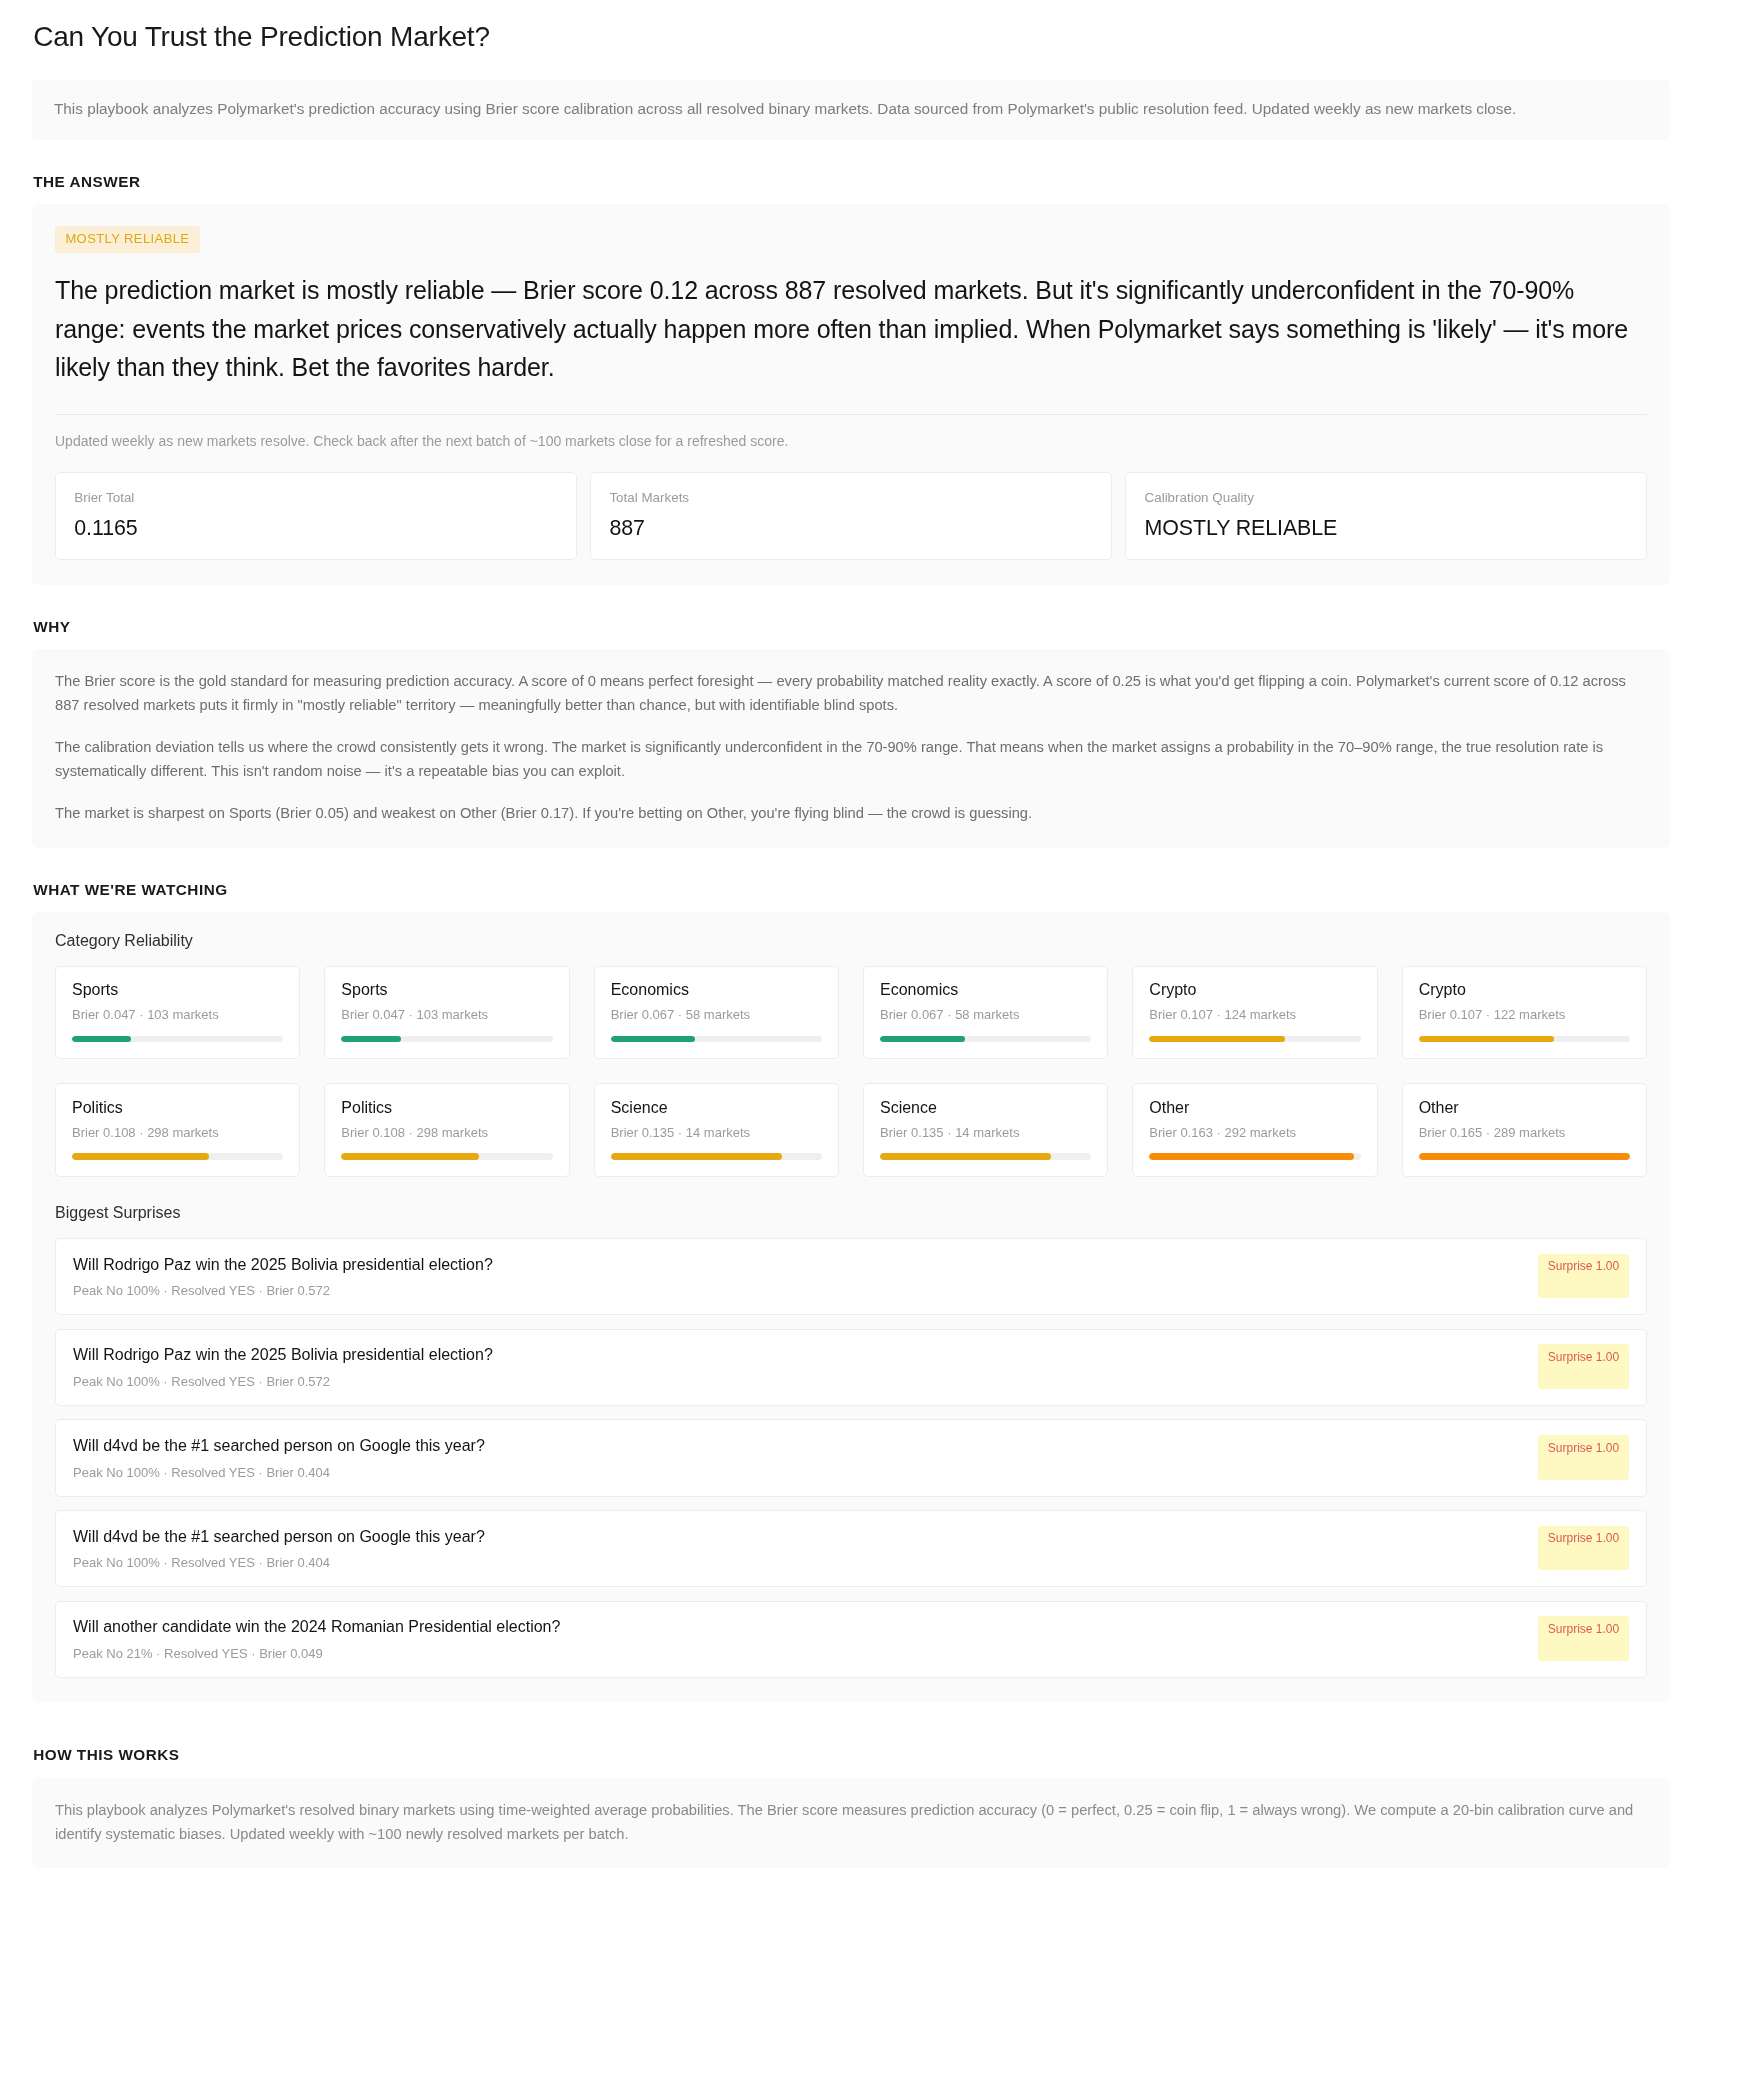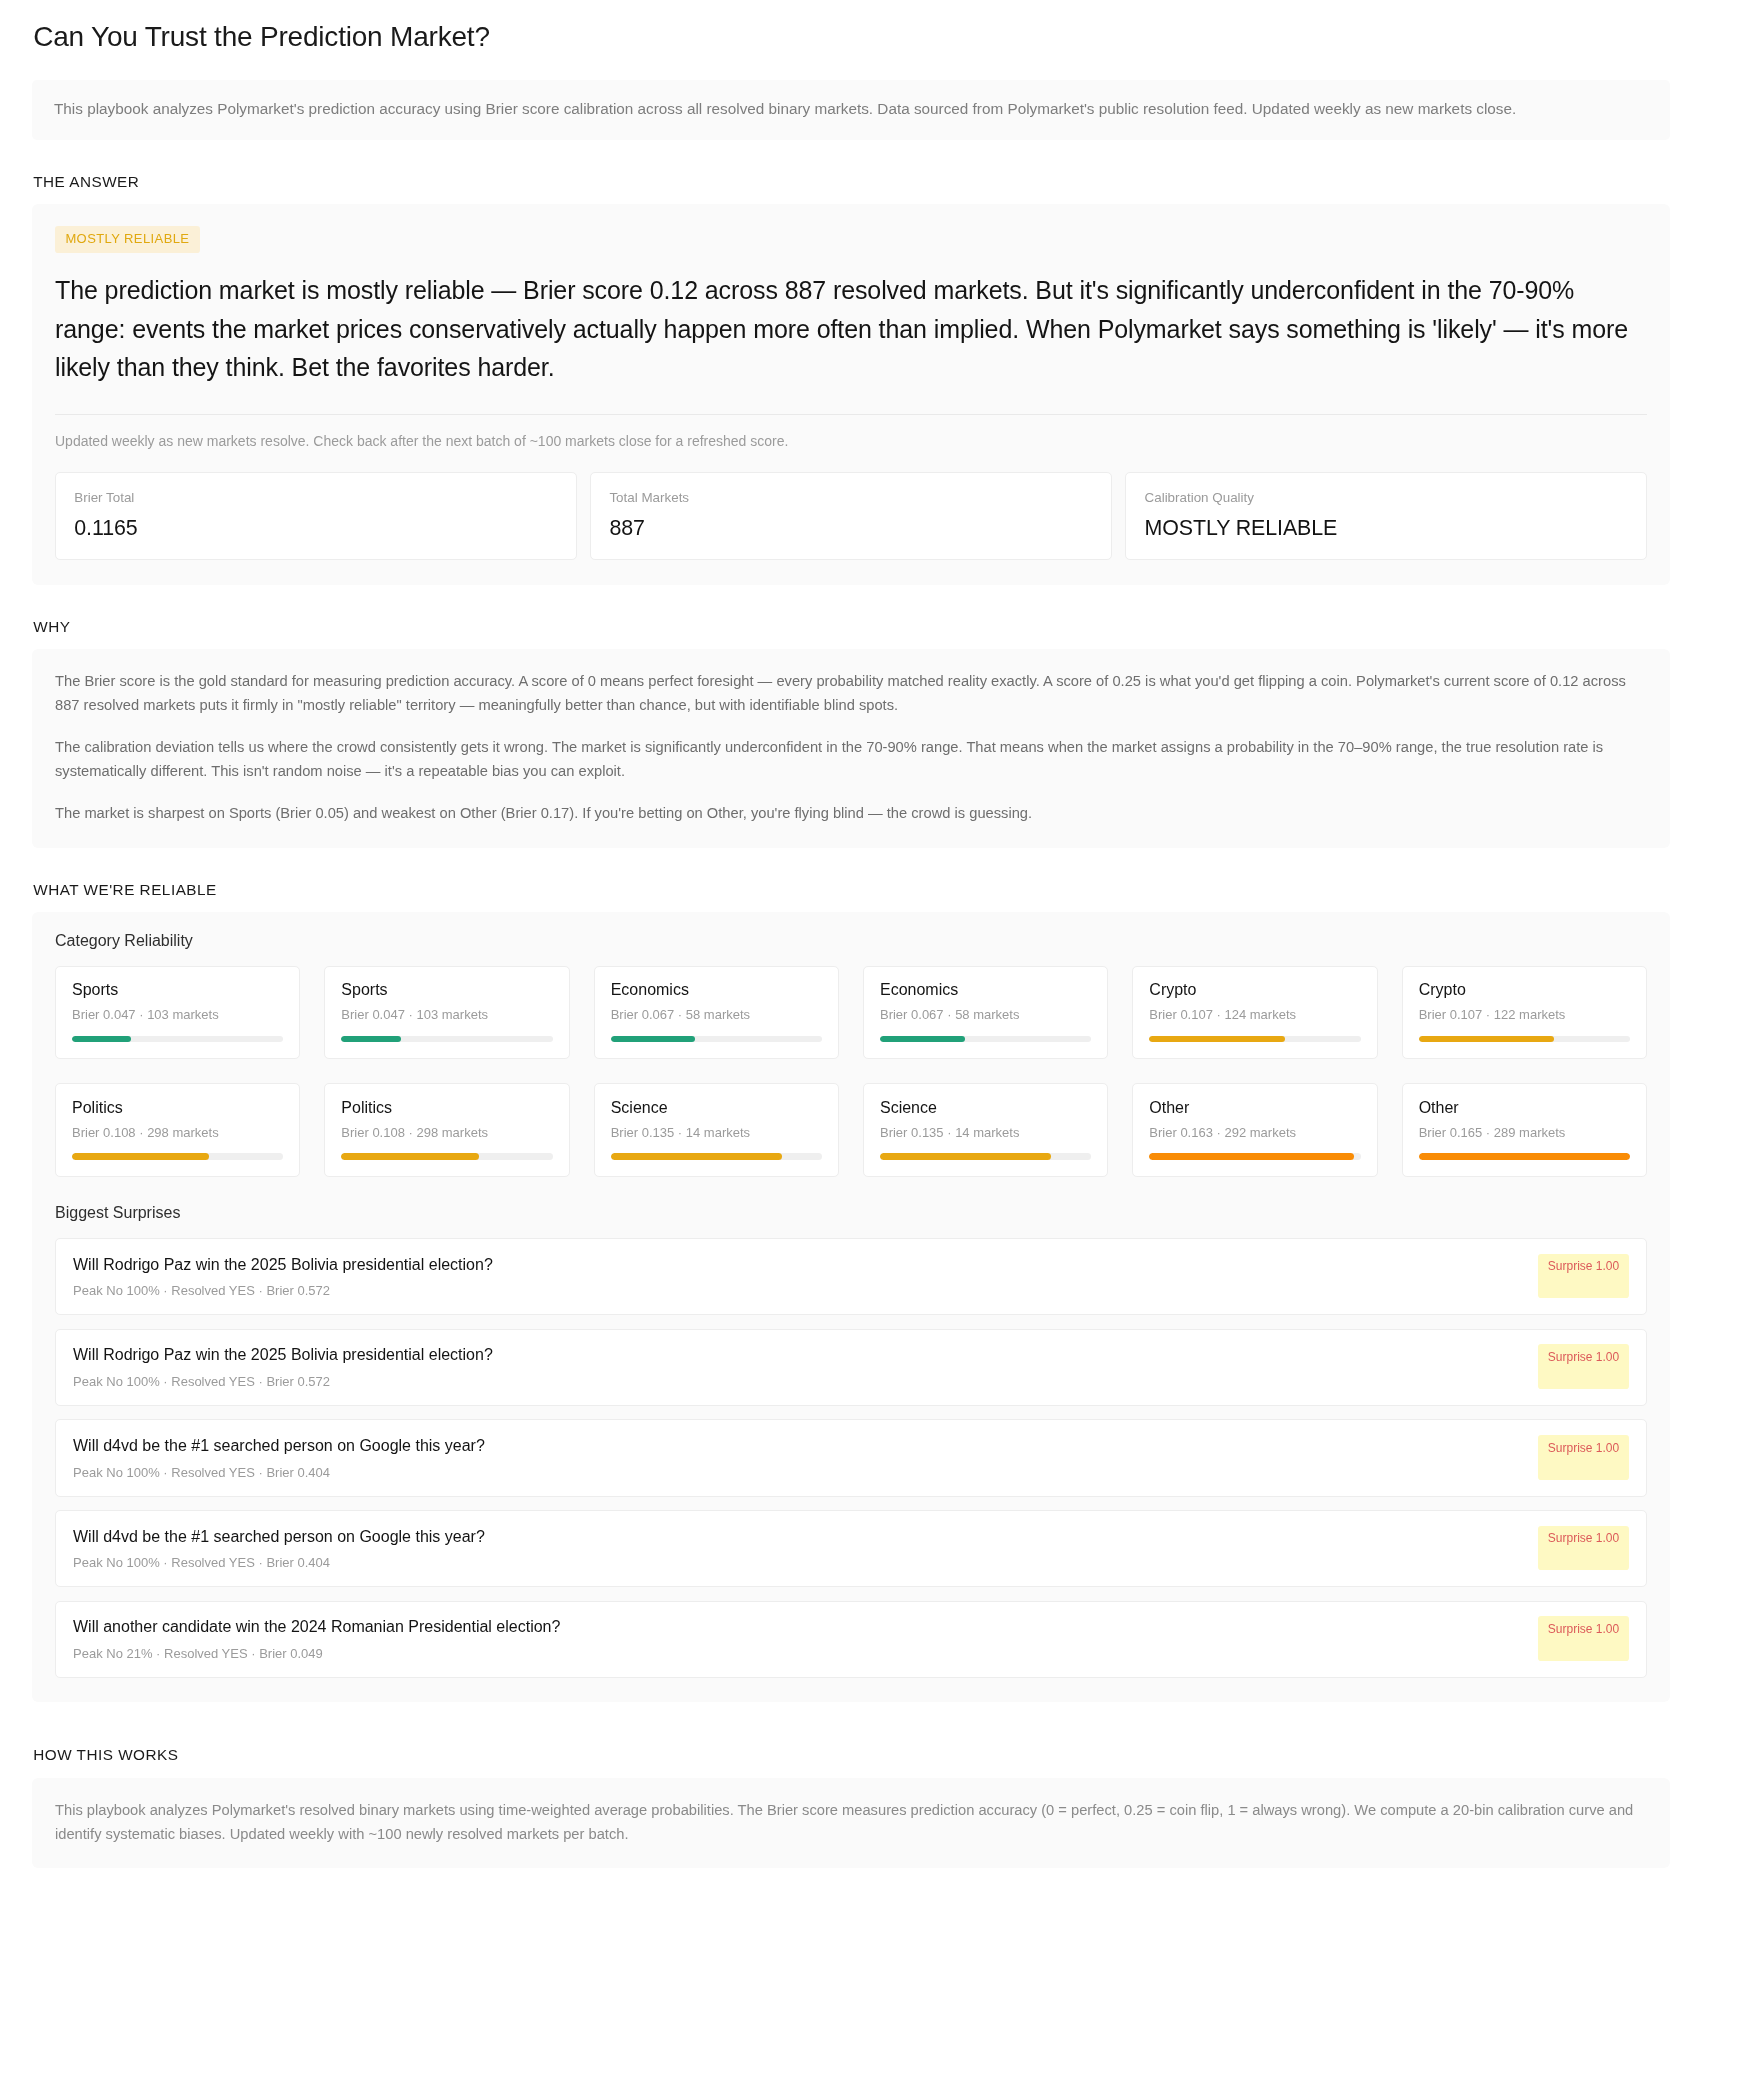--- a/index.html
+++ b/index.html
@@ -32,21 +32,21 @@
   .intro-text {
     font-size: 15.3px;
     line-height: 1.5;
     color: #7d7d7d;
     font-weight: 400;
   }
 
   
   .section-label {
     font-size: 15.3px;
-    font-weight: 400;
+    font-weight: 700;
     color: #1a1a1a;
     letter-spacing: 0.5px;
     margin: 33px 0 13.4px 1.2px;
   }
 
   
   .answer-card {
     background: #fafafa;
     border-radius: 6.1px;
     padding: 22px 23px 24.4px 23px;
@@ -237,21 +237,21 @@
       </div>
   </div>
 
   <div class="section-label">WHY</div>
   <div class="why-card" id="why-card">
       <p class="why-p">The Brier score is the gold standard for measuring prediction accuracy. A score of 0 means perfect foresight — every probability matched reality exactly. A score of 0.25 is what you'd get flipping a coin. Polymarket's current score of 0.12 across 887 resolved markets puts it firmly in "mostly reliable" territory — meaningfully better than chance, but with identifiable blind spots.</p>
       <p class="why-p">The calibration deviation tells us where the crowd consistently gets it wrong. The market is significantly underconfident in the 70-90% range. That means when the market assigns a probability in the 70–90% range, the true resolution rate is systematically different. This isn't random noise — it's a repeatable bias you can exploit.</p>
       <p class="why-p">The market is sharpest on Sports (Brier 0.05) and weakest on Other (Brier 0.17). If you're betting on Other, you're flying blind — the crowd is guessing.</p>
     </div>
 
-  <div class="section-label">WHAT WE'RE RELIABLE</div>
+  <div class="section-label">WHAT WE'RE WATCHING</div>
   <div class="watch-card">
     <div class="sub-label">Category Reliability</div>
     <div class="cat-grid" id="cat-grid">
         <div class="cat-card">
           <div class="cat-name">Sports</div>
           <div class="cat-meta">Brier 0.047 · 103 markets</div>
           <div class="bar-track">
             <div class="bar-fill" style="width:28%;background:#21a179;"></div>
           </div>
         </div>

